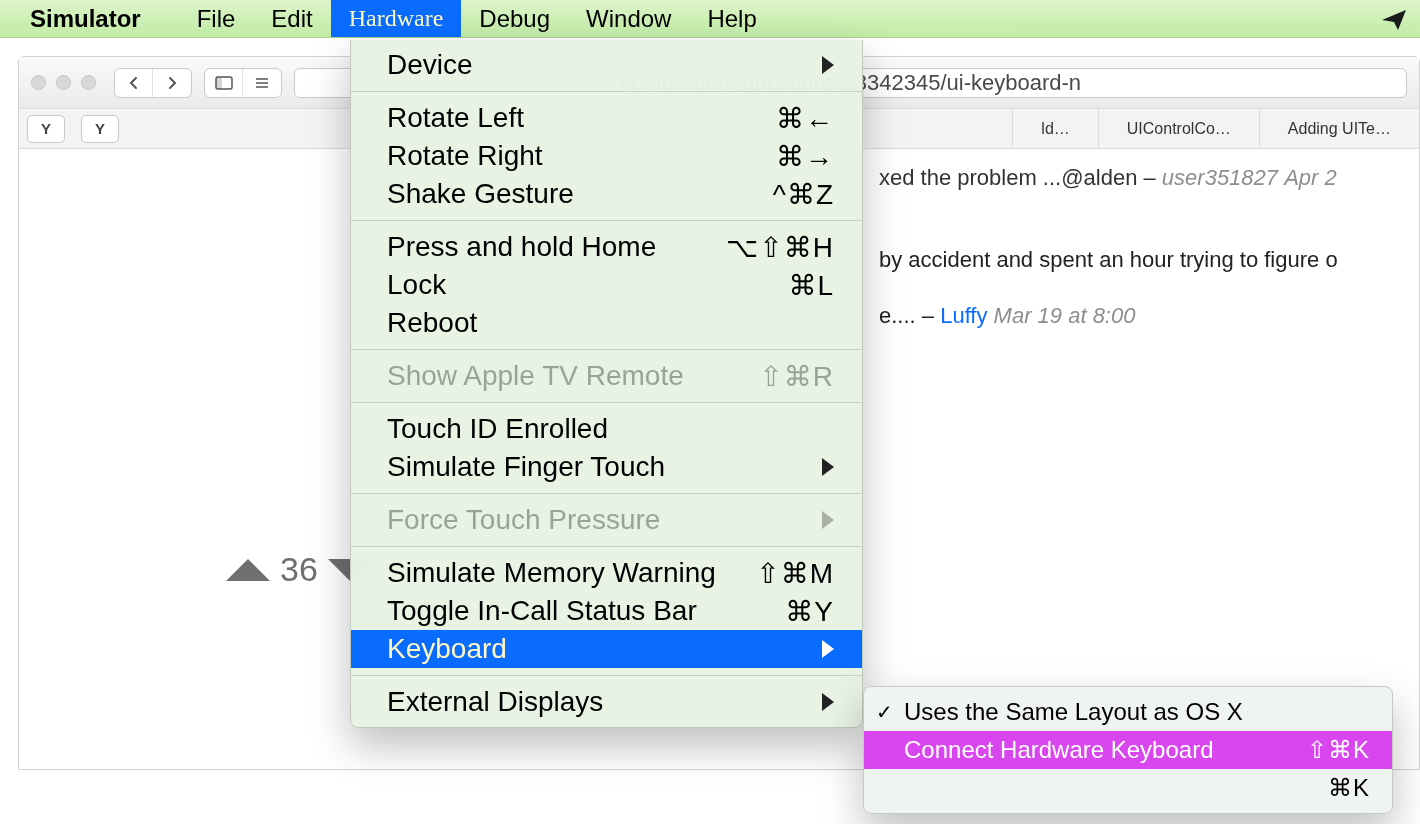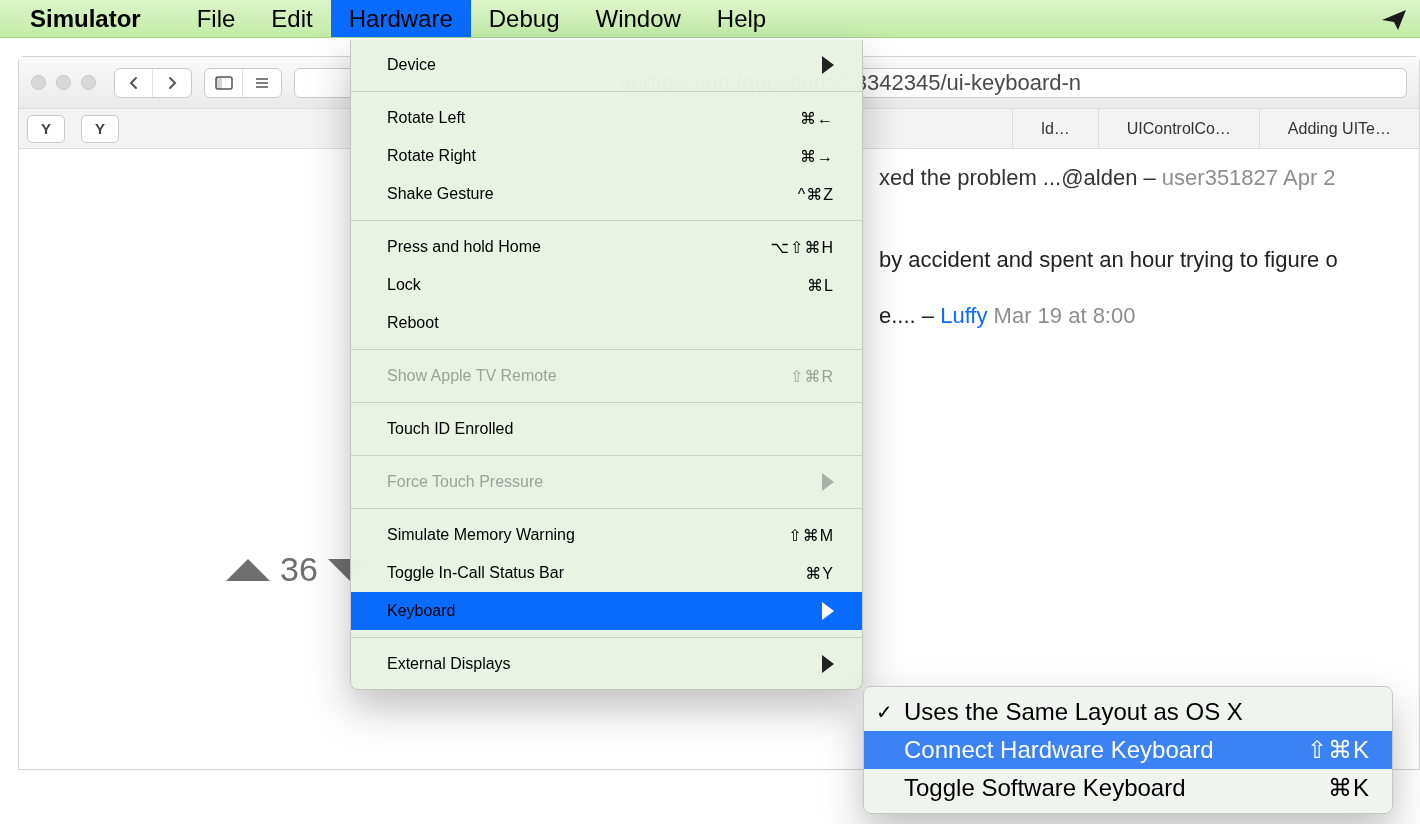--- a/index.html
+++ b/index.html
@@ -21,21 +21,21 @@
       display: flex;
       align-items: center;
       padding-left: 30px;
       font-size: 24px;
       color: #000;
       position: relative;
       z-index: 10;
     }
     .menubar .app-name { font-weight: 700; margin-right: 38px; }
     .menubar .menu { padding: 0 18px; height: 100%; display: flex; align-items: center; cursor: default; }
-    .menubar .menu.active { background: #0a6cff; color: #000000; }
+    .menubar .menu.active { background: #0a6cff; color: #fef9c3; font-family: Liberation Serif, serif; }
     .menubar .tray { position: absolute; right: 12px; top: 6px; }
 
     
     .browser-window {
       position: absolute;
       left: 18px; top: 56px;
       width: 1402px;
       border: 1px solid #d2d2d2;
       border-radius: 6px 6px 0 0;
       background: #f3f3f3;
@@ -76,21 +76,21 @@
     .tabstrip .spacer { flex: 1; }
     .tab { padding: 0 28px; height: 100%; display: flex; align-items: center; border-left: 1px solid #dcdcdc; font-size: 16px; color: #333; }
 
     .content {
       background: #fff; padding: 10px 0 40px 0; font-size: 22px; color: #222;
       min-height: 620px;
     }
     .content .row { padding: 6px 0 6px 860px; white-space: nowrap; }
     .content .row.first { padding-left: 860px; color: #333; }
     .content a { color: #0a6cff; text-decoration: none; }
-    .content .grey { color: #8e8e8e; }
+    .content .grey { color: #8e8e8e; font-style: italic; }
 
     .vote-widget {
       position: absolute; left: 226px; top: 550px;
       display: flex; flex-direction: row; align-items: center; gap: 10px;
     }
     .vote-widget .arrow {
       width: 0; height: 0; border-left: 22px solid transparent; border-right: 22px solid transparent;
     }
     .vote-widget .up { border-bottom: 22px solid #6f6f6f; }
     .vote-widget .down { border-top: 22px solid #6f6f6f; }
@@ -101,35 +101,35 @@
       position: absolute;
       left: 350px; top: 40px;
       width: 513px;
       background: rgba(232,243,227,.98);
       border: 1px solid #bfc9bb;
       border-top: none;
       border-radius: 0 0 8px 8px;
       box-shadow: 0 18px 40px rgba(0,0,0,.25);
       padding: 6px 0;
       z-index: 100;
-      font-size: 16px;
+      font-size: 28px;
     }
     .dropdown .item {
       height: 38px; display: flex; align-items: center;
       padding: 0 28px 0 36px; color: #000; position: relative;
     }
     .dropdown .item.disabled { color: #9aa39a; }
     .dropdown .item .shortcut { margin-left: auto; letter-spacing: 1px; }
     .dropdown .item .chevron {
       margin-left: auto; width: 0; height: 0;
       border-top: 9px solid transparent; border-bottom: 9px solid transparent;
       border-left: 12px solid #222;
     }
     .dropdown .item.disabled .chevron { border-left-color: #aab0a8; }
-    .dropdown .item.highlight { background: #0a6cff; color: #000000; justify-content: flex-end; }
+    .dropdown .item.highlight { background: #0a6cff; color: #fef9c3; justify-content: flex-end; }
     .dropdown .item.highlight .chevron { border-left-color: #fff; }
     .dropdown .sep { height: 1px; background: #c7d1c4; margin: 7px 0; }
 
     
     .submenu {
       position: absolute;
       left: 863px; top: 686px;
       width: 530px;
       background: rgba(240,244,240,.98);
       border: 1px solid #c4c9c2;
@@ -140,21 +140,21 @@
       font-size: 24px;
     }
     .submenu .item {
       height: 38px; display: flex; align-items: center;
       padding: 0 22px 0 40px; color: #000; position: relative;
     }
     .submenu .item .check {
       position: absolute; left: 12px; font-size: 20px;
     }
     .submenu .item .shortcut { margin-left: auto; letter-spacing: 1px; }
-    .submenu .item.highlight { background: #3b82f6; color: #fff; align-items: center; }
+    .submenu .item.highlight { background: #d946ef; color: #fff; align-items: center; }
 
     .sv-text { white-space: nowrap; overflow: hidden; }
   </style>
 </head>
 <body>
 
 <div class="menubar">
   <div class="app-name">Simulator</div>
   <div class="menu">File</div>
   <div class="menu">Edit</div>
@@ -274,20 +274,24 @@
     </div>
     <div class="sep"></div>
     <div class="item disabled">
       <span>Show Apple TV Remote</span>
       <span class="shortcut">⇧⌘R</span>
     </div>
     <div class="sep"></div>
     <div class="item">
       <span>Touch ID Enrolled</span>
     </div>
+    <div class="item">
+      <span>Simulate Finger Touch</span>
+      <span class="chevron"></span>
+    </div>
     <div class="sep"></div>
     <div class="item disabled">
       <span>Force Touch Pressure</span>
       <span class="chevron"></span>
     </div>
     <div class="sep"></div>
     <div class="item">
       <span>Simulate Memory Warning</span>
       <span class="shortcut">⇧⌘M</span>
     </div>
@@ -309,16 +313,15 @@
 <div class="submenu" id="kb-menu">
     <div class="item">
       <span class="check">✓</span>
       <span>Uses the Same Layout as OS X</span>
     </div>
     <div class="item highlight">
       <span>Connect Hardware Keyboard</span>
       <span class="shortcut">⇧⌘K</span>
     </div>
     <div class="item">
-      <span>Toggle Software Keyboard</span>
       <span class="shortcut">⌘K</span>
     </div>
   </div>
 
 </body></html>

